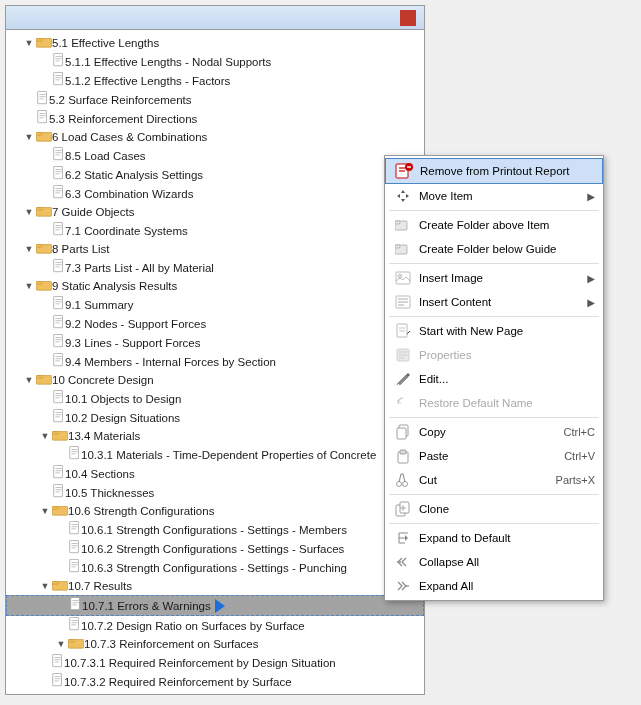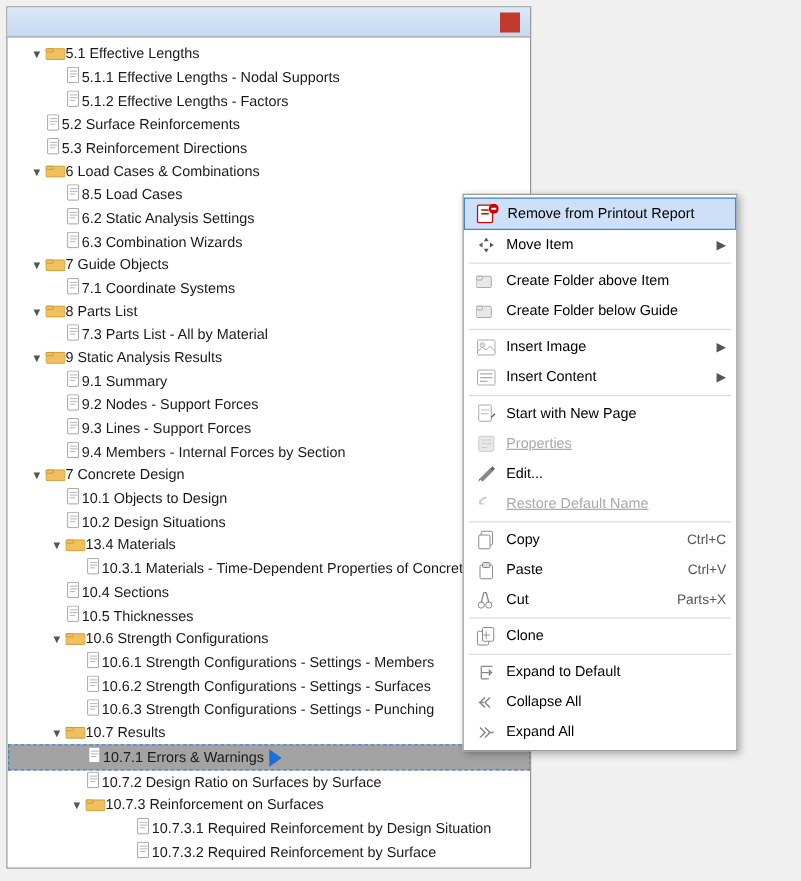--- a/index.html
+++ b/index.html
@@ -75,21 +75,21 @@
     }
 
     .tree-item.selected {
       background: #a3a3a3;
       border: 1px dashed #4a86c8;
     }
 
     .indent-1 { padding-left: 18px; }
     .indent-2 { padding-left: 34px; }
     .indent-3 { padding-left: 50px; }
-    .indent-4 { padding-left: 90px; }
+    .indent-4 { padding-left: 33px; }
 
     .toggle-icon {
       width: 10px;
       height: 10px;
       display: inline-flex;
       align-items: center;
       justify-content: center;
       font-size: 9px;
       color: #555;
       flex-shrink: 0;
@@ -118,21 +118,21 @@
 
     
     .panel-content::-webkit-scrollbar { width: 14px; }
     .panel-content::-webkit-scrollbar-track { background: #f5f5f5; border-left: 1px solid #ddd; }
     .panel-content::-webkit-scrollbar-thumb { background: #c0c0c0; border: 1px solid #a0a0a0; }
 
     
     .context-menu {
       position: absolute;
       top: 155px;
-      left: 370px;
+      left: 384px;
       width: 220px;
       background: #ffffff;
       border: 1px solid #999;
       box-shadow: 2px 2px 6px rgba(0,0,0,0.3);
       z-index: 100;
       padding: 2px 0;
     }
 
     .menu-item {
       display: flex;
@@ -144,21 +144,20 @@
     }
 
     .menu-item.highlighted {
       background: #cde0f7;
       border: 1px solid #4a86c8;
     }
 
     .menu-item.disabled {
       color: #aaa;
       cursor: default;
-      text-decoration: underline;
     }
 
     .menu-icon {
       width: 20px;
       height: 16px;
       flex-shrink: 0;
       margin-right: 6px;
       display: flex;
       align-items: center;
       justify-content: center;
@@ -366,21 +365,21 @@
       <line x1="3" y1="9" x2="8" y2="9" stroke="#aaa" stroke-width="0.8"></line>
     </svg></span>
         <span class="item-label">9.4 Members - Internal Forces by Section</span>
       </div>
       <div class="tree-item indent-1">
         <span class="toggle-icon">▼</span>
         <span><svg class="folder-svg" viewBox="0 0 18 14" fill="none" xmlns="http://www.w3.org/2000/svg">
       <rect x="0" y="3" width="18" height="10" rx="1" fill="#F0C060" stroke="#C8962A" stroke-width="0.8"></rect>
       <rect x="0" y="3" width="7" height="3" rx="1" fill="#F0C060" stroke="#C8962A" stroke-width="0.8"></rect>
     </svg></span>
-        <span class="item-label">7 Concrete Design</span>
+        <span class="item-label">10 Concrete Design</span>
       </div>
       <div class="tree-item indent-2">
         <span class="toggle-icon"></span>
         <span><svg class="page-svg" viewBox="0 0 13 16" fill="none" xmlns="http://www.w3.org/2000/svg">
       <rect x="1" y="0.5" width="10" height="14" rx="0.5" fill="white" stroke="#999" stroke-width="0.8"></rect>
       <line x1="3" y1="4" x2="10" y2="4" stroke="#aaa" stroke-width="0.8"></line>
       <line x1="3" y1="6.5" x2="10" y2="6.5" stroke="#aaa" stroke-width="0.8"></line>
       <line x1="3" y1="9" x2="8" y2="9" stroke="#aaa" stroke-width="0.8"></line>
     </svg></span>
         <span class="item-label">10.1 Objects to Design</span>

